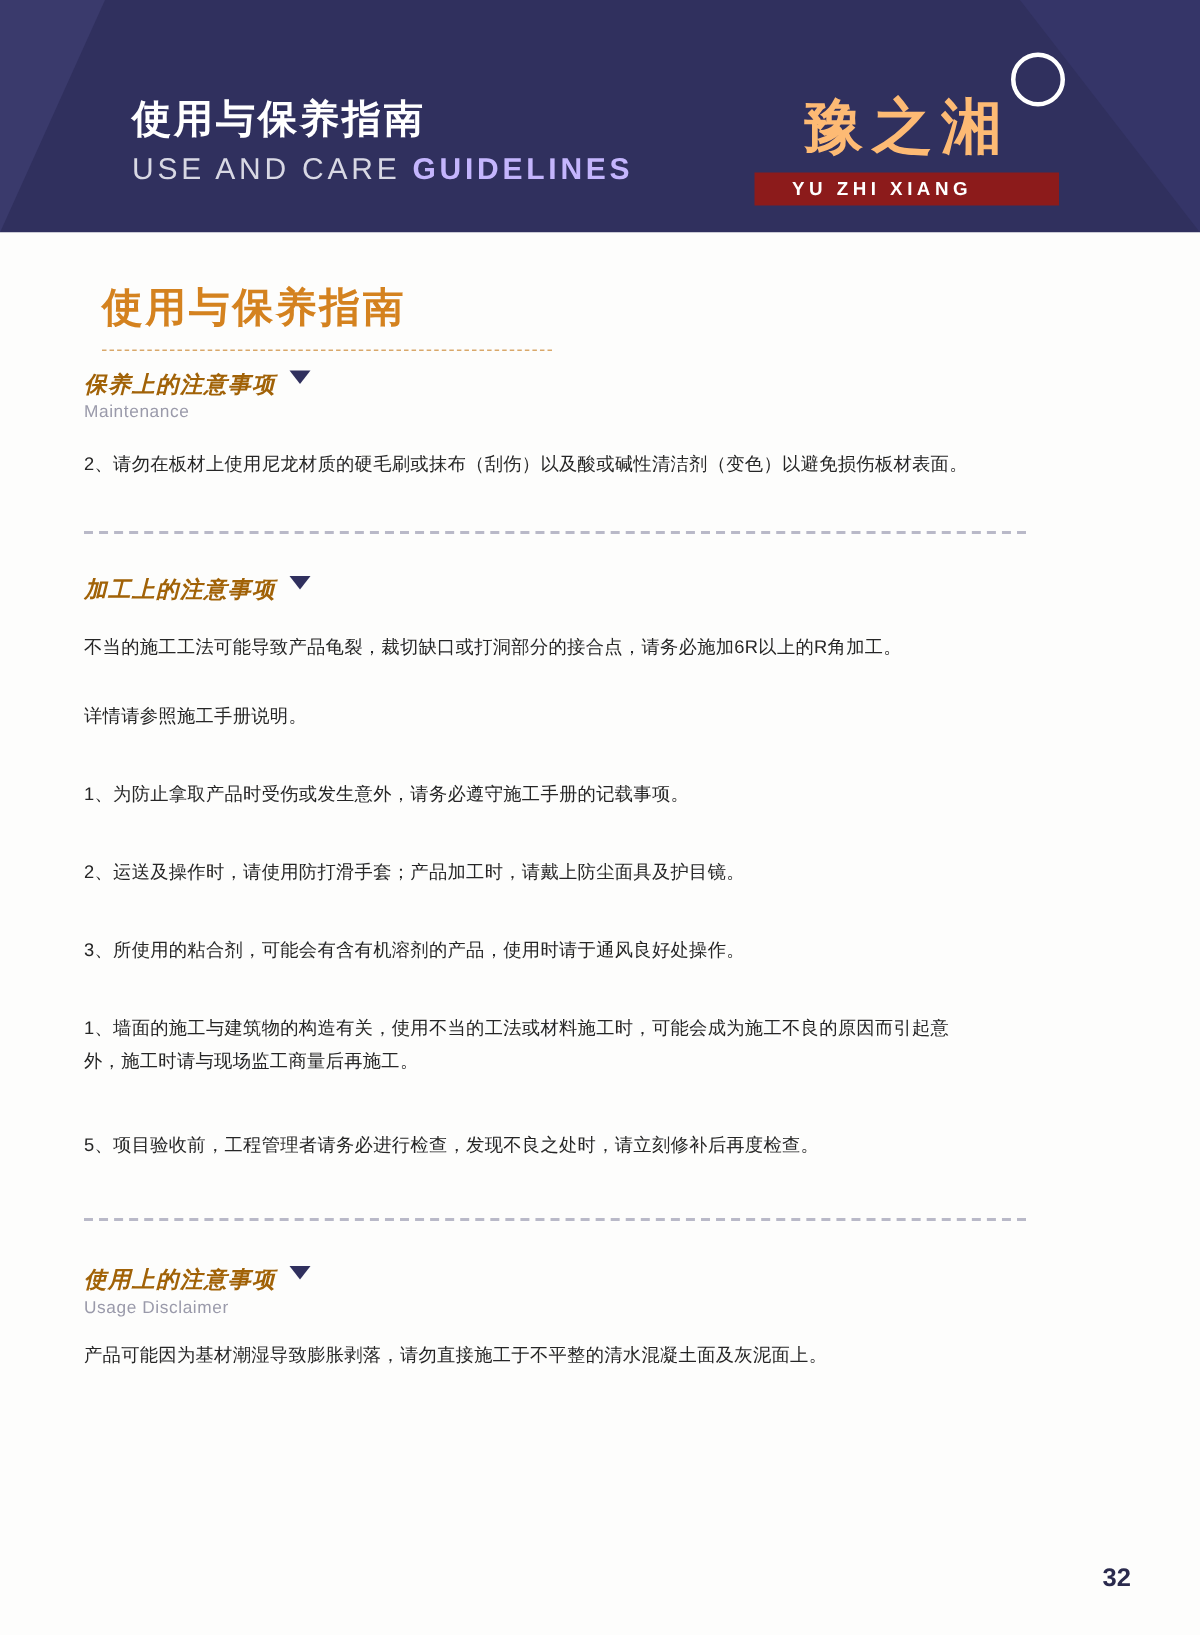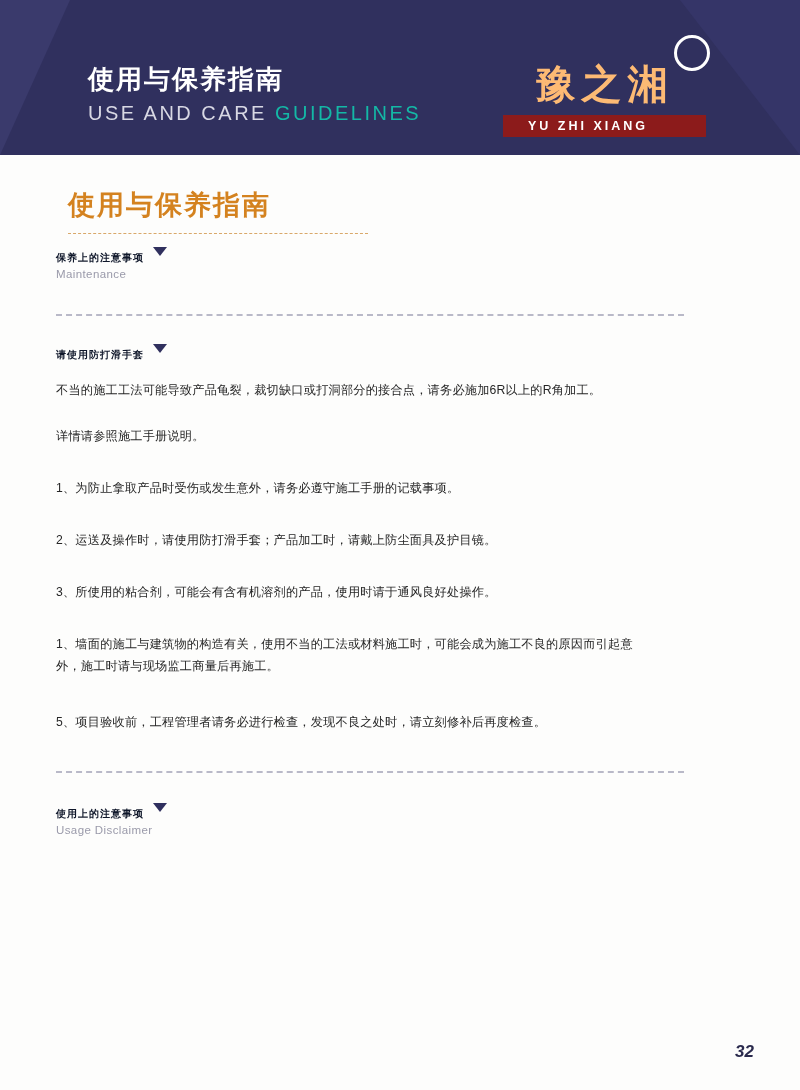--- a/index.html
+++ b/index.html
@@ -56,22 +56,22 @@
     line-height: 32px;
   }
   .header-title-en {
     margin-top: 6px;
     font-size: 20px;
     letter-spacing: 2.5px;
     line-height: 24px;
     color: #d8d8e4;
   }
   .header-title-en .bold {
-    color: #14b8a6;
-    font-weight: normal;
+    color: #c4b5fd;
+    font-weight: bold;
   }
 
   
   .logo {
     position: absolute;
     right: 88px;
     top: 35px;
     width: 215px;
     height: 105px;
   }
@@ -154,24 +154,25 @@
   }
 
   .block { margin-bottom: 0; }
 
   .block-head {
     position: relative;
     display: block;
   }
   .block-title-cn {
     display: inline-block;
-    color: #0f172a;
-    font-size: 10px;
+    color: #a16207;
+    font-size: 15px;
     font-weight: bold;
     letter-spacing: 1px;
+    font-style: italic;
   }
   .tri {
     display: inline-block;
     width: 0; height: 0;
     border-left: 7px solid transparent;
     border-right: 7px solid transparent;
     border-top: 9px solid #30305e;
     margin-left: 9px;
     vertical-align: 5px;
   }
@@ -194,21 +195,20 @@
     border-top: 2px dashed #b9b9c8;
     margin: 34px 0 0 0;
     width: 628px;
   }
 
   .page-number {
     position: absolute;
     right: 46px;
     bottom: 28px;
     font-size: 17px;
-    font-style: italic;
     font-weight: bold;
     color: #2a2a4d;
   }
 </style>
 </head>
 <body>
 
 <div class="header">
   <div class="corner-light"></div>
   <div class="corner-light2"></div>
@@ -233,42 +233,44 @@
   <div class="section-heading">使用与保养指南</div>
   <div class="heading-underline"></div>
 
   <div class="content">
 
     <div class="block">
       <div class="block-head">
         <span class="block-title-cn">保养上的注意事项</span><span class="tri"></span>
         <div class="block-title-en">Maintenance</div>
       </div>
+      <div class="para">2、请勿在板材上使用尼龙材质的硬毛刷或抹布（刮伤）以及酸或碱性清洁剂（变色）以避免损伤板材表面。</div>
     </div>
 
     <div class="divider"></div>
 
     <div class="block" style="margin-top:28px;">
       <div class="block-head">
-        <span class="block-title-cn">请使用防打滑手套</span><span class="tri"></span>
+        <span class="block-title-cn">加工上的注意事项</span><span class="tri"></span>
       </div>
       <div class="para">不当的施工工法可能导致产品龟裂，裁切缺口或打洞部分的接合点，请务必施加6R以上的R角加工。</div>
       <div class="para" style="margin-top:24px;">详情请参照施工手册说明。</div>
       <div class="para" style="margin-top:30px;">1、为防止拿取产品时受伤或发生意外，请务必遵守施工手册的记载事项。</div>
       <div class="para" style="margin-top:30px;">2、运送及操作时，请使用防打滑手套；产品加工时，请戴上防尘面具及护目镜。</div>
       <div class="para" style="margin-top:30px;">3、所使用的粘合剂，可能会有含有机溶剂的产品，使用时请于通风良好处操作。</div>
       <div class="para" style="margin-top:30px; width:600px;">1、墙面的施工与建筑物的构造有关，使用不当的工法或材料施工时，可能会成为施工不良的原因而引起意外，施工时请与现场监工商量后再施工。</div>
       <div class="para" style="margin-top:34px;">5、项目验收前，工程管理者请务必进行检查，发现不良之处时，请立刻修补后再度检查。</div>
     </div>
 
     <div class="divider" style="margin-top:38px;"></div>
 
     <div class="block" style="margin-top:30px;">
       <div class="block-head">
         <span class="block-title-cn">使用上的注意事项</span><span class="tri"></span>
         <div class="block-title-en">Usage Disclaimer</div>
       </div>
+      <div class="para" style="margin-top:14px;">产品可能因为基材潮湿导致膨胀剥落，请勿直接施工于不平整的清水混凝土面及灰泥面上。</div>
     </div>
 
   </div>
 
   <div class="page-number">32</div>
 </div>
 
 </body></html>

